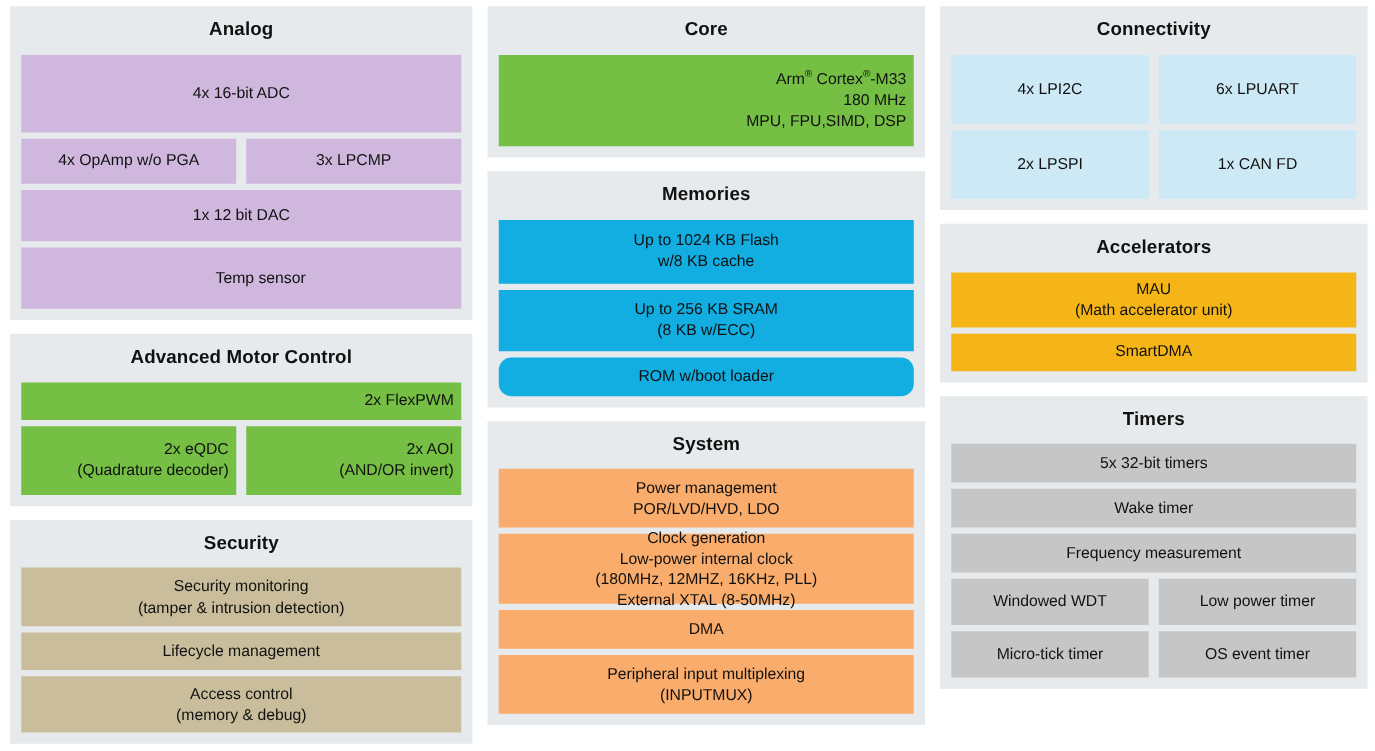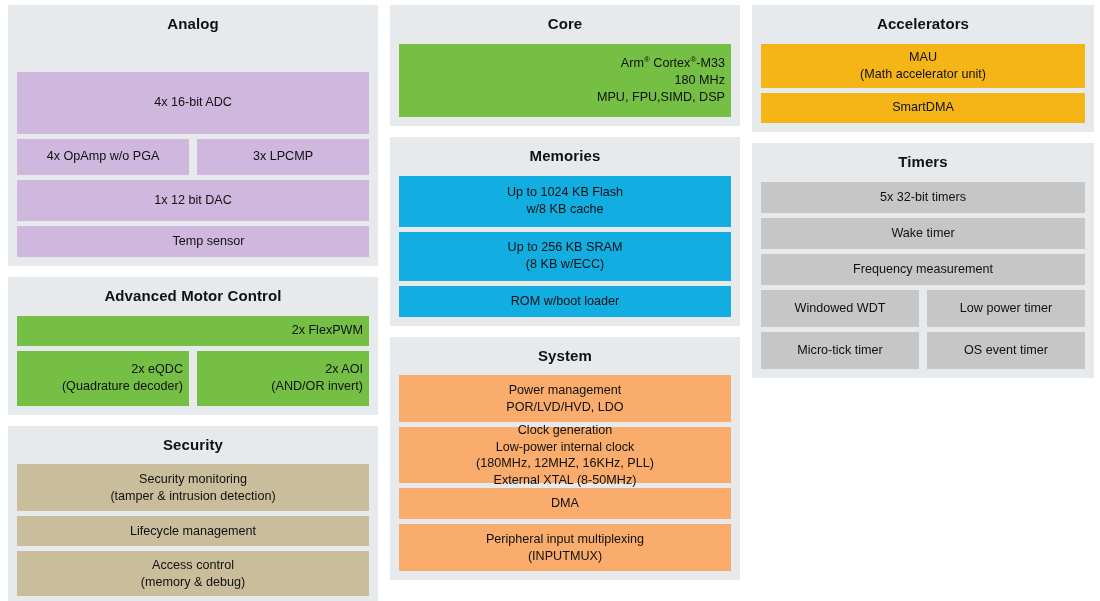--- a/index.html
+++ b/index.html
@@ -80,37 +80,37 @@
   .c-purple    { background: #cfb7dd; }
   .c-green     { background: #74bf44; align-items: flex-end; }
   .c-blue      { background: #12ade1; }
   .c-orange    { background: #f9ac6b; }
   .c-tan       { background: #c9bd9b; }
   .c-lightblue { background: #cde9f6; }
   .c-amber     { background: #f5b517; }
   .c-gray      { background: #c6c6c6; text-align: right; }
 
   
-  .analog-adc   { height: 62px; margin-top: 28px; }
+  .analog-adc   { height: 62px; }
   .analog-pair  { height: 36px; }
   .analog-dac   { height: 41px; }
-  .analog-temp  { height: 31px; padding-left: 37px; }
+  .analog-temp  { height: 49px; padding-left: 37px; }
 
   .amc-pwm      { height: 30px; }
   .amc-pair     { height: 55px; }
 
   .sec-mon      { height: 47px; text-align: right; }
   .sec-life     { height: 30px; }
   .sec-acc      { height: 45px; }
 
   .core-main    { height: 73px; }
 
   .mem-flash    { height: 51px; }
   .mem-sram     { height: 49px; }
-  .mem-rom      { height: 31px; }
+  .mem-rom      { height: 31px; border-radius: 10px; }
 
   .sys-pm       { height: 47px; }
   .sys-clk      { height: 56px; }
   .sys-dma      { height: 31px; }
   .sys-mux      { height: 47px; }
 
   .conn-cell    { height: 55px; }
 
   .acc-mau      { height: 44px; }
   .acc-sdma     { height: 30px; }
@@ -226,20 +226,39 @@
       <div class="block c-orange sys-mux">
         <span class="ln">Peripheral input multiplexing</span>
         <span class="ln">(INPUTMUX)</span>
       </div>
     </section>
 
   </div>
 
   <div class="column col-right">
 
+    <section class="panel">
+      <div class="panel-title">Connectivity</div>
+      <div class="row2">
+        <div class="block c-lightblue conn-cell">
+          <span class="ln">4x LPI2C</span>
+        </div>
+        <div class="block c-lightblue conn-cell">
+          <span class="ln">6x LPUART</span>
+        </div>
+      </div>
+      <div class="row2">
+        <div class="block c-lightblue conn-cell">
+          <span class="ln">2x LPSPI</span>
+        </div>
+        <div class="block c-lightblue conn-cell">
+          <span class="ln">1x CAN FD</span>
+        </div>
+      </div>
+    </section>
 
     <section class="panel">
       <div class="panel-title">Accelerators</div>
       <div class="block c-amber acc-mau">
         <span class="ln">MAU</span>
         <span class="ln">(Math accelerator unit)</span>
       </div>
       <div class="block c-amber acc-sdma">
         <span class="ln">SmartDMA</span>
       </div>

